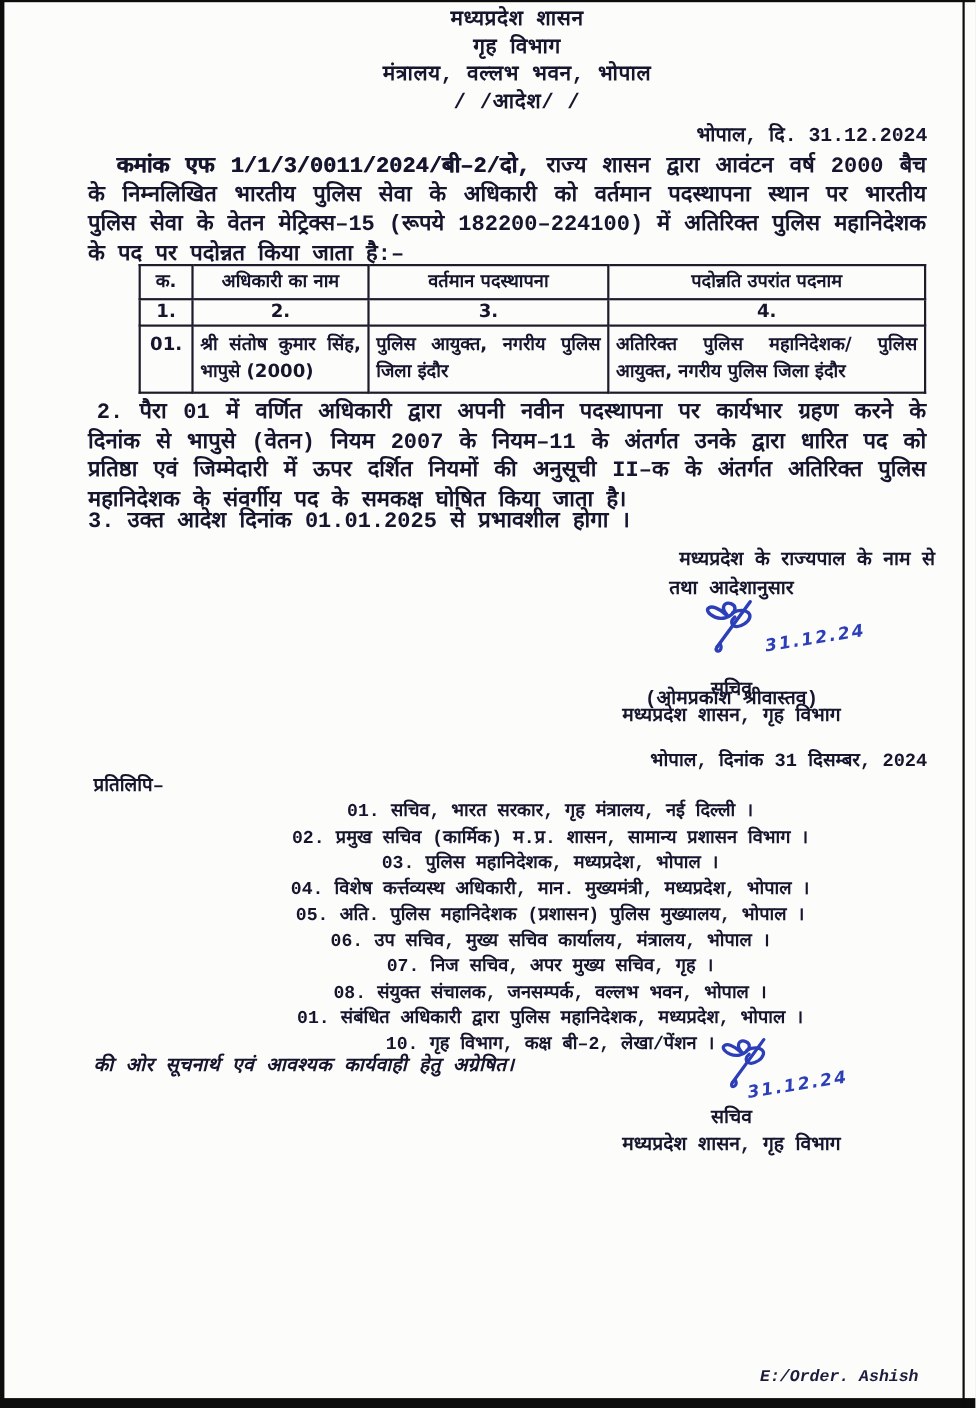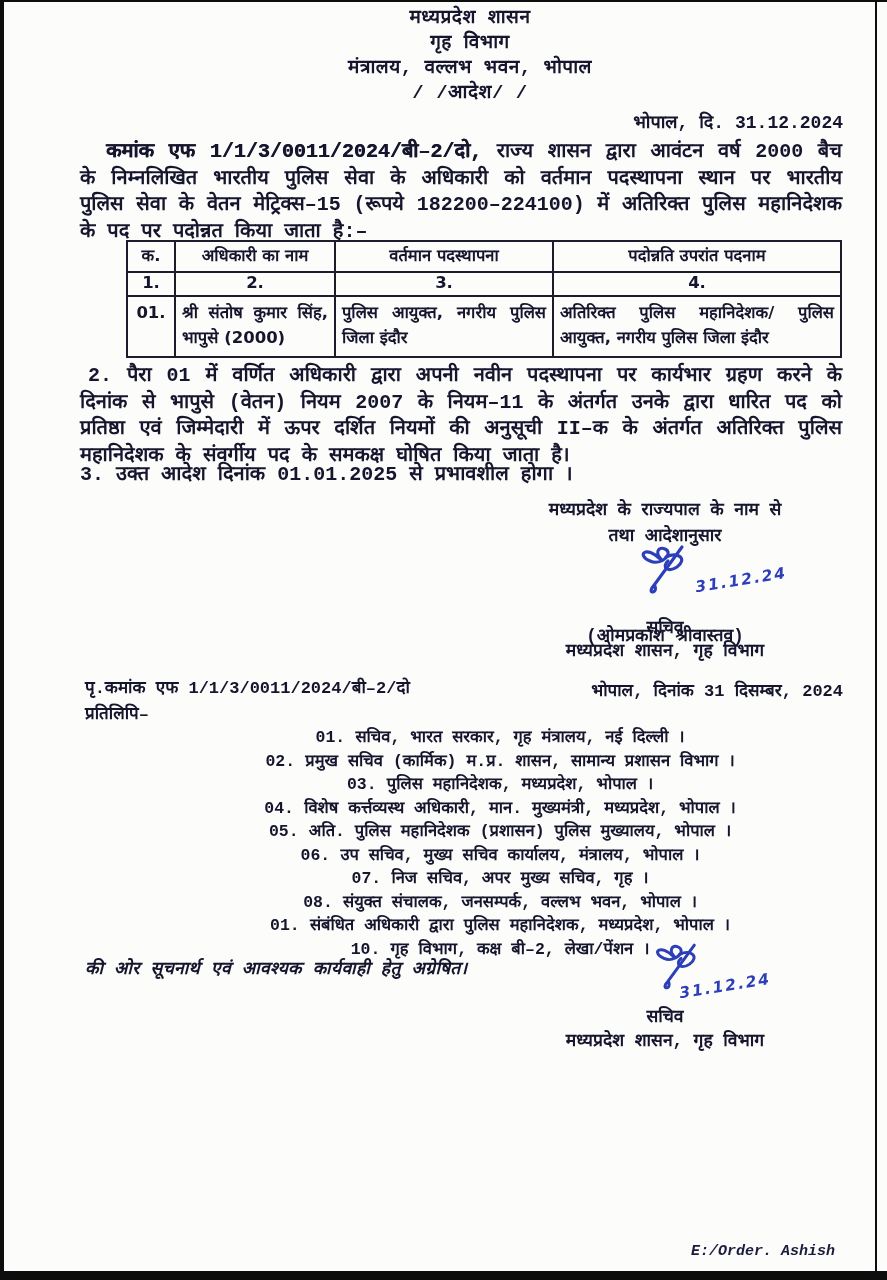--- a/index.html
+++ b/index.html
@@ -43,21 +43,21 @@
     vertical-align:top;
     line-height:25px;
   }
   tr.thead td  { text-align:center; font-weight:bold; height:27px; }
   tr.tnums td  { text-align:center; font-weight:bold; height:20px; line-height:20px; padding:0 6px 2px; }
   tr.tdata td  { font-weight:600; text-align:justify; padding-top:3px; padding-bottom:6px; }
   tr.tdata td.sno { text-align:center; }
   col.c1 { width:48px; } col.c2 { width:160px; } col.c3 { width:218px; } col.c4 { width:288px; }
 
   .sig-center { left:480px; width:370px; text-align:center; font-weight:bold; font-size:17.5px; line-height:25px; }
-  .sig1-l1 { top:498px; }
+  .sig1-l1 { top:498px;text-align:right; }
   .sig1-l2 { top:524px; }
   .sig1-name { top:624px; }
   .sig1-post { top:616px; }
   .sig1-dept { top:639px; }
 
   .scribble { position:absolute; }
   .scr1 { left:630px; top:542px; }
   .scr2 { left:645px; top:936px; }
   .sig-date {
     position:absolute; color:#2c3eb8; font-size:15.5px; font-weight:bold;
@@ -144,21 +144,20 @@
       <path d="M52 5 L22 46"></path>
       <path d="M22 46 C18 52 28 51 25 44"></path>
     </g>
   </svg>
   <div class="sig-date date1">31.12.24</div>
 
   <div class="abs sig-center sig1-name">(ओमप्रकाश श्रीवास्तव)</div>
   <div class="abs sig-center sig1-post">सचिव</div>
   <div class="abs sig-center sig1-dept">मध्यप्रदेश शासन, गृह विभाग</div>
 
-  <div class="abs endorse-ref">पृ.कमांक एफ 1/1/3/0011/2024/बी–2/दो</div>
   <div class="abs endorse-pd">भोपाल, दिनांक 31 दिसम्बर, 2024</div>
   <div class="abs copy-label">प्रतिलिपि–</div>
 
   <div class="abs copy-list">
     <div class="copy-item"><span class="num">01.</span><span>सचिव, भारत सरकार, गृह मंत्रालय, नई दिल्ली  ।</span></div>
     <div class="copy-item"><span class="num">02.</span><span>प्रमुख सचिव (कार्मिक) म.प्र. शासन, सामान्य प्रशासन विभाग  ।</span></div>
     <div class="copy-item"><span class="num">03.</span><span>पुलिस महानिदेशक, मध्यप्रदेश, भोपाल  ।</span></div>
     <div class="copy-item"><span class="num">04.</span><span>विशेष कर्त्तव्यस्थ अधिकारी, मान. मुख्यमंत्री, मध्यप्रदेश, भोपाल  ।</span></div>
     <div class="copy-item"><span class="num">05.</span><span>अति. पुलिस महानिदेशक (प्रशासन) पुलिस मुख्यालय, भोपाल  ।</span></div>
     <div class="copy-item"><span class="num">06.</span><span>उप सचिव, मुख्य सचिव कार्यालय, मंत्रालय, भोपाल  ।</span></div>

